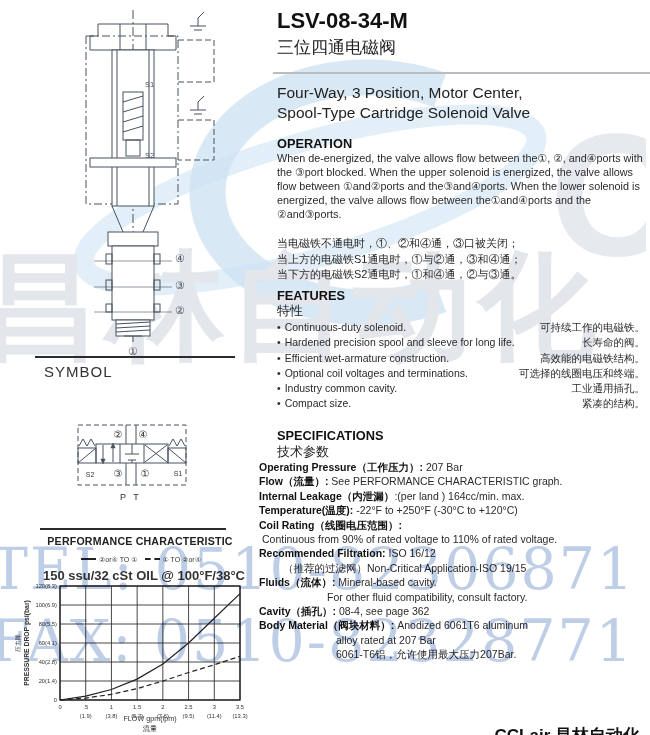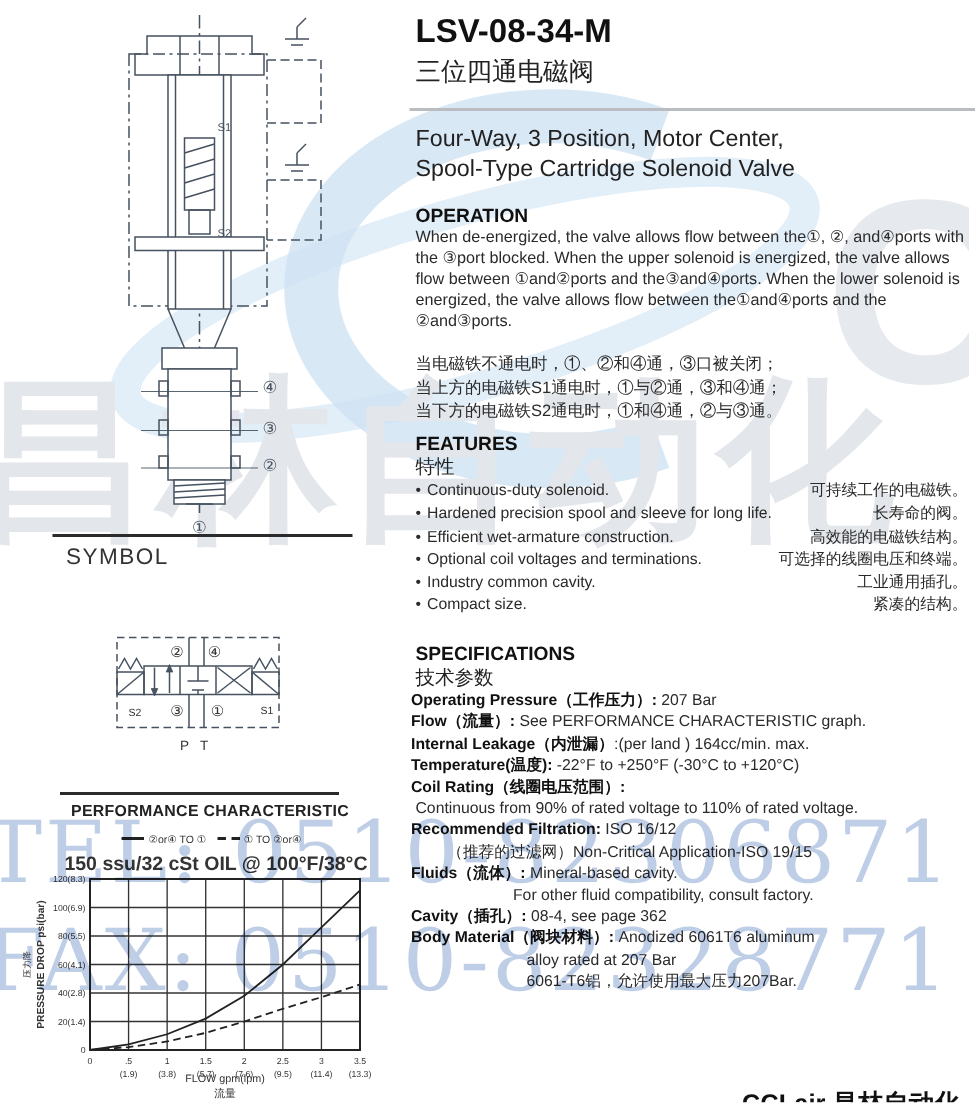--- a/index.html
+++ b/index.html
@@ -38,21 +38,21 @@
   #op-en{left:277px;top:152px;width:370px;font-size:10.8px;line-height:13.9px;color:#2a2a2a;z-index:1;}
   #op-cn{left:277px;top:236px;width:370px;font-size:11px;line-height:15.6px;color:#2a2a2a;z-index:1;}
   #feat-head{left:277px;top:288px;}
   #feat-cn{left:277px;top:302px;font-size:13px;color:#222;z-index:1;}
   #feat-list{left:277px;top:320px;width:368px;font-size:10.5px;color:#2a2a2a;z-index:1;}
   .feat-row{display:flex;line-height:15.3px;white-space:nowrap;}
   .feat-row .bullet{margin-right:4px;}
   .feat-row .cn{margin-left:auto;}
   #spec-head{left:277px;top:428px;}
   #spec-cn{left:277px;top:443px;font-size:13px;color:#222;z-index:1;}
-  #spec-list{left:274px;top:460px;width:370px;font-size:10.5px;color:#2a2a2a;z-index:1;}
+  #spec-list{left:259px;top:460px;width:370px;font-size:10.5px;color:#2a2a2a;z-index:1;}
   .spec-row{line-height:14.4px;white-space:nowrap;}
   .spec-row b{color:#111;}
   .ind-a{margin-left:3px;}
   .ind-b{margin-left:24px;}
   .ind-c{margin-left:68px;}
   .ind-d{margin-left:77px;}
   #footer{position:absolute;right:10px;top:692px;font-size:17px;font-weight:bold;color:#111;z-index:4;margin-top:32px;}
   svg text{font-family:"Liberation Sans",sans-serif;}
 </style>
 </head>

